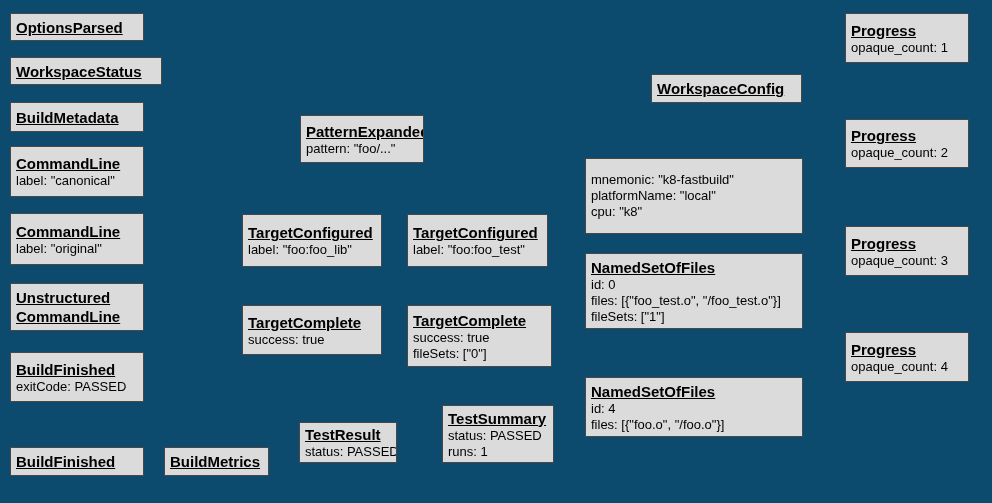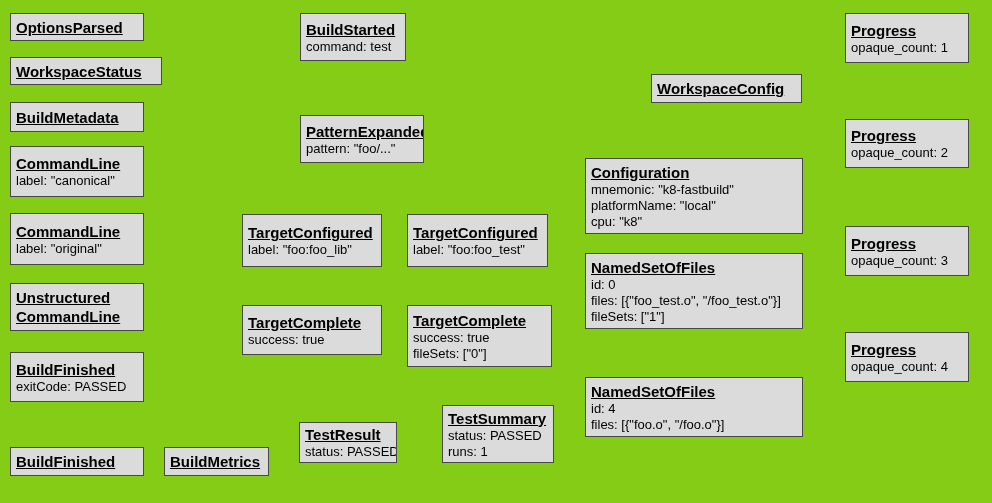--- a/index.html
+++ b/index.html
@@ -4,21 +4,21 @@
 <style>
   html, body {
     margin: 0;
     padding: 0;
     background: #000000;
   }
   #canvas {
     position: relative;
     width: 992px;
     height: 503px;
-    background: #84cc16;
+    background: #0c4a6e;
     overflow: hidden;
     font-family: "Liberation Sans", sans-serif;
   }
   .node {
     position: absolute;
     box-sizing: border-box;
     background: #dbdbdb;
     border: 1px solid #484848;
     padding: 2px 5px;
     display: flex;
@@ -77,24 +77,20 @@
   </div>
 
   <div class="node" style="left:10px;top:447px;width:134px;height:29px">
     <div class="t">BuildFinished</div>
   </div>
 
   <div class="node" style="left:164px;top:447px;width:105px;height:29px">
     <div class="t">BuildMetrics</div>
   </div>
 
-  <div class="node" style="left:300px;top:13px;width:106px;height:48px">
-    <div class="t">BuildStarted</div>
-    <div class="l">command: test</div>
-  </div>
 
   <div class="node" style="left:300px;top:115px;width:124px;height:48px">
     <div class="t">PatternExpanded</div>
     <div class="l">pattern: "foo/..."</div>
   </div>
 
   <div class="node" style="left:242px;top:214px;width:140px;height:53px">
     <div class="t">TargetConfigured</div>
     <div class="l">label: "foo:foo_lib"</div>
   </div>
@@ -124,21 +120,20 @@
     <div class="t">TestSummary</div>
     <div class="l">status: PASSED</div>
     <div class="l">runs: 1</div>
   </div>
 
   <div class="node" style="left:651px;top:74px;width:151px;height:29px">
     <div class="t">WorkspaceConfig</div>
   </div>
 
   <div class="node" style="left:585px;top:158px;width:218px;height:76px">
-    <div class="t">Configuration</div>
     <div class="l">mnemonic: "k8-fastbuild"</div>
     <div class="l">platformName: "local"</div>
     <div class="l">cpu: "k8"</div>
   </div>
 
   <div class="node" style="left:585px;top:253px;width:218px;height:76px">
     <div class="t">NamedSetOfFiles</div>
     <div class="l">id: 0</div>
     <div class="l">files: [{"foo_test.o", "/foo_test.o"}]</div>
     <div class="l">fileSets: ["1"]</div>

